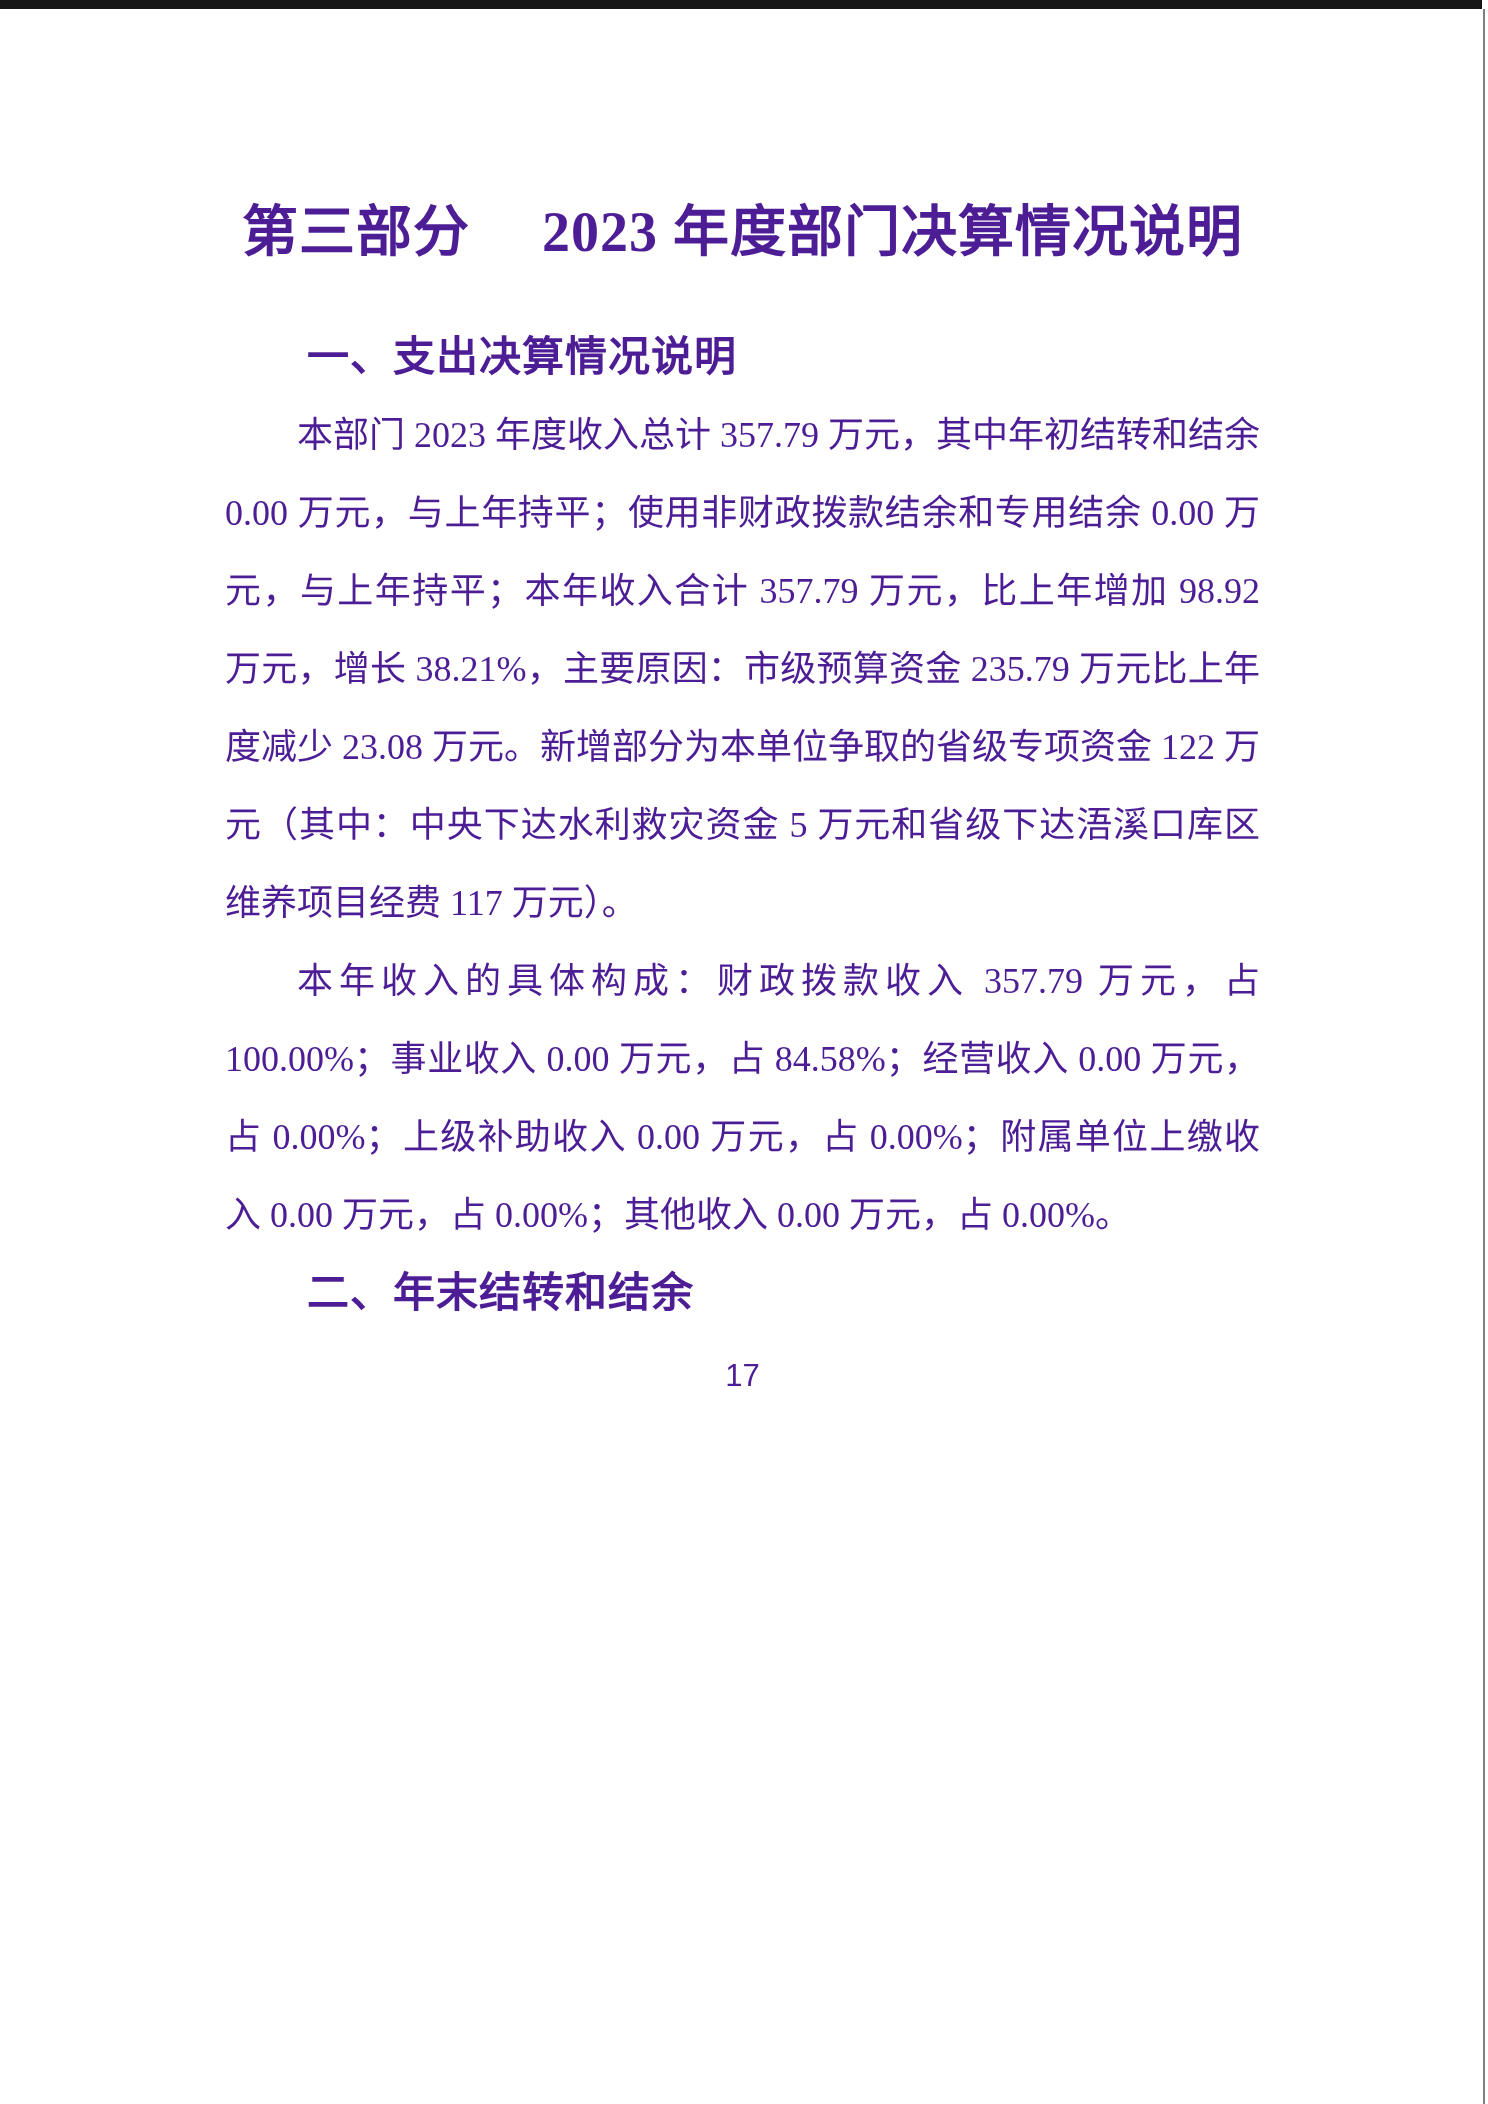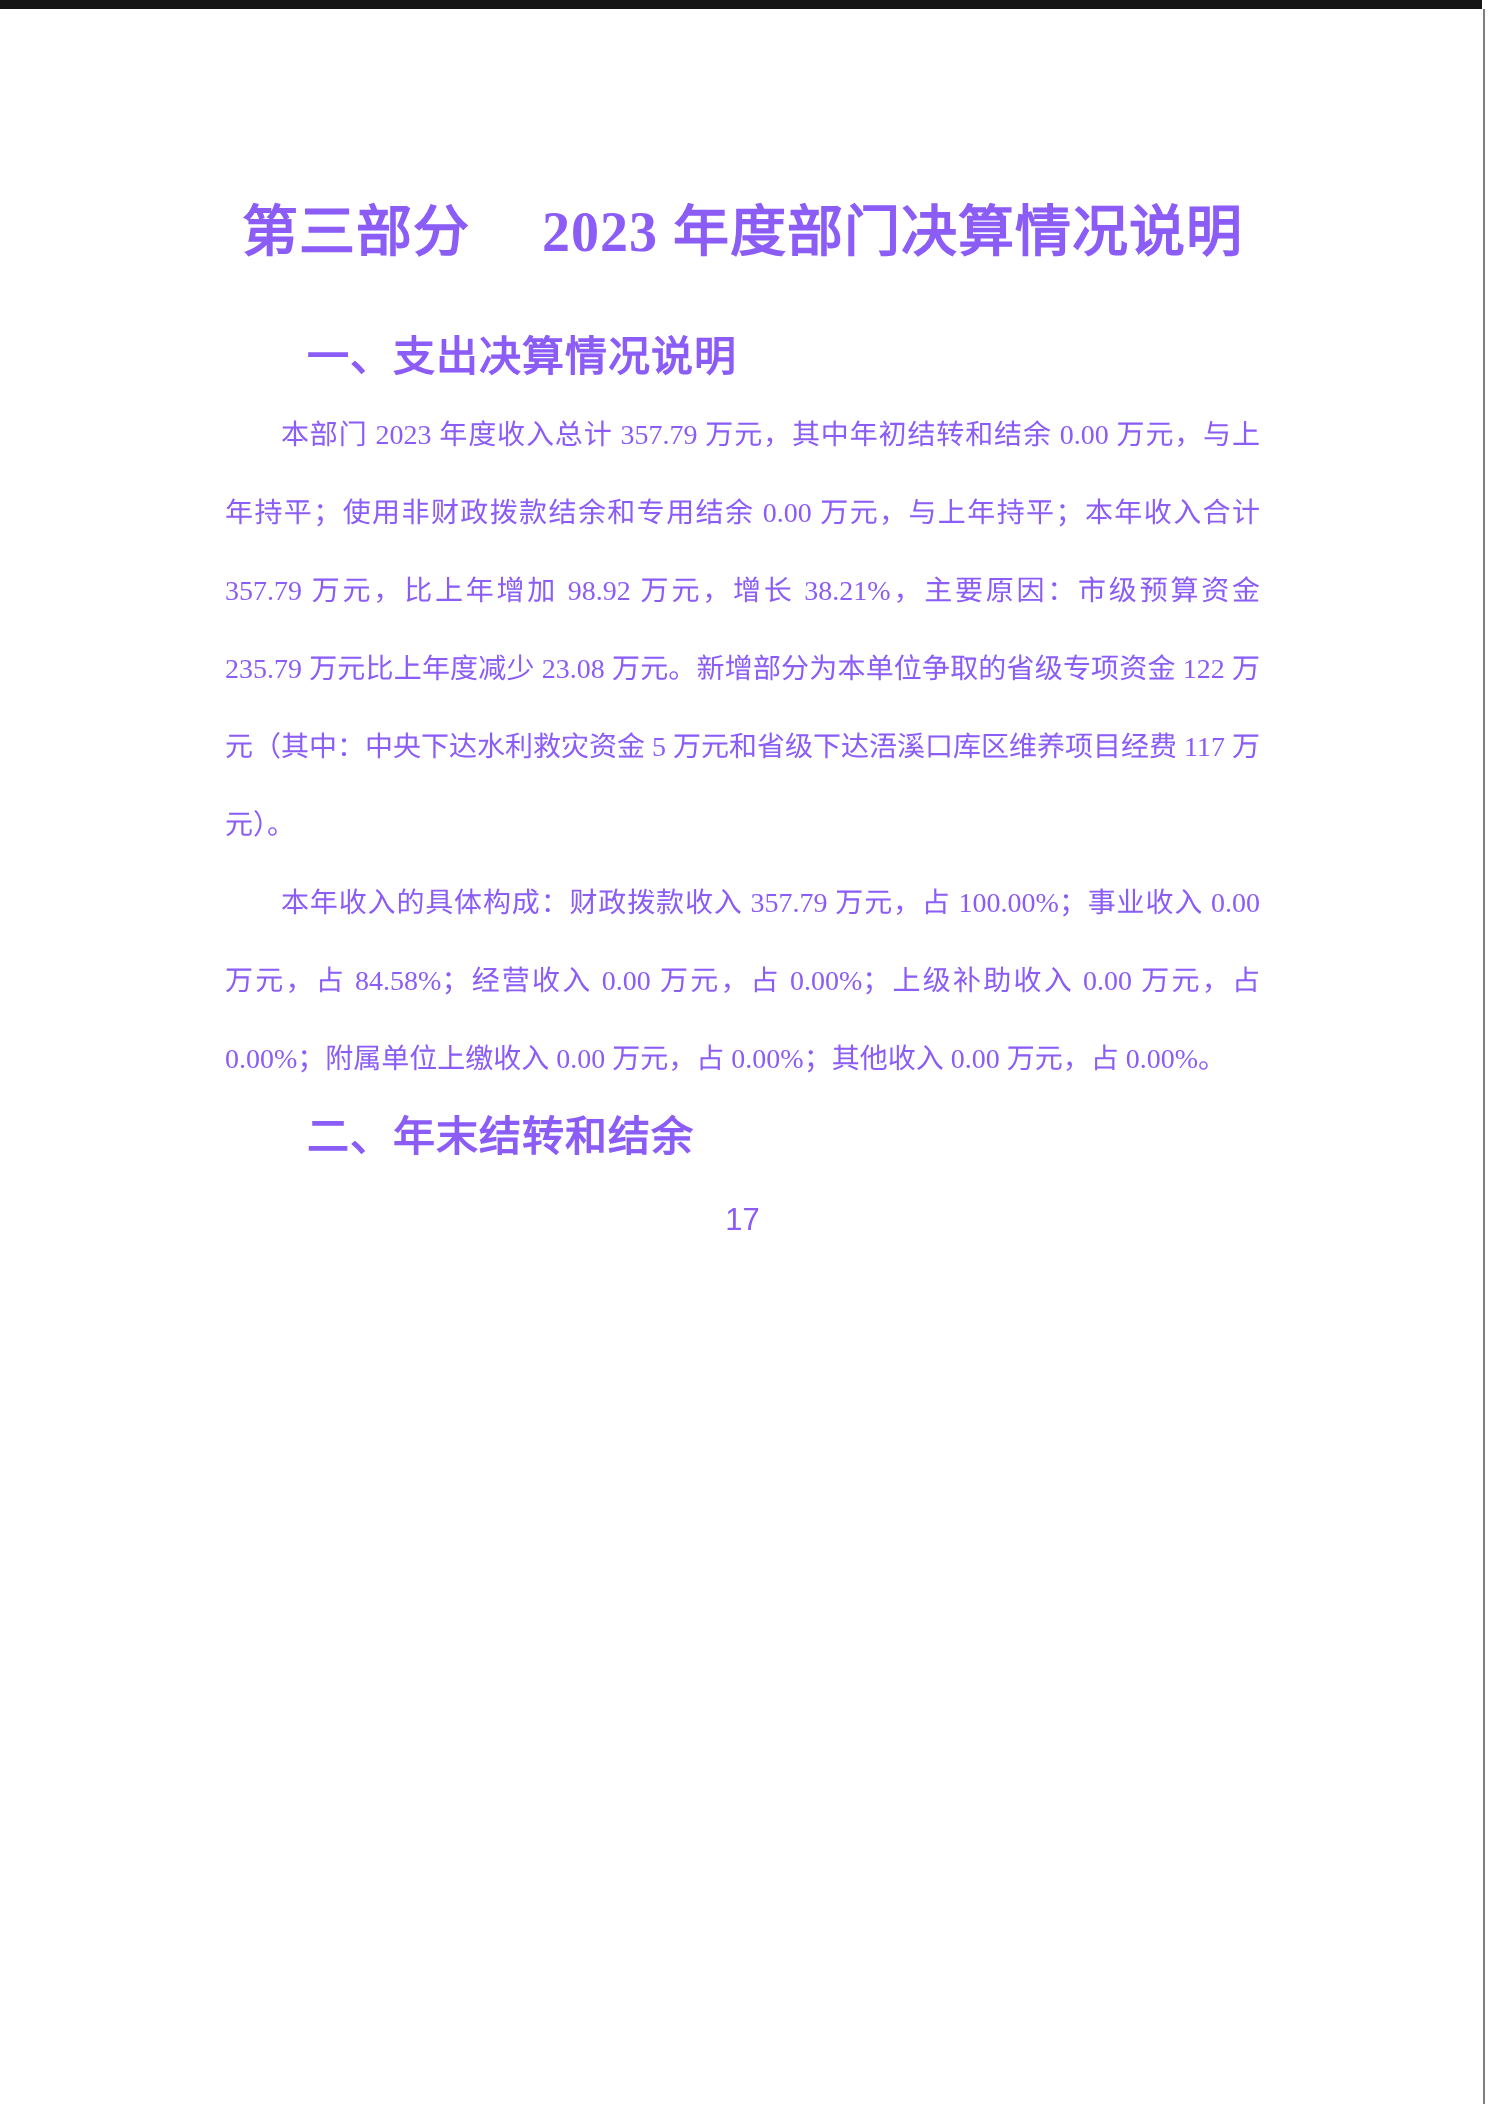--- a/index.html
+++ b/index.html
@@ -7,21 +7,21 @@
     padding: 0;
     background: #ffffff;
   }
   .page {
     position: relative;
     width: 1488px;
     height: 2104px;
     background: #ffffff;
     overflow: hidden;
     font-family: "Liberation Serif", serif;
-    color: #8b5cf6;
+    color: #4c1d95;
   }
   
   .top-bar {
     position: absolute;
     top: 0;
     left: 0;
     width: 1482px;
     height: 9px;
     background: #161616;
   }
@@ -60,21 +60,21 @@
     text-indent: 1.95em;
     font-family: "Liberation Sans", sans-serif;
     letter-spacing: 1px;
   }
   .sec-heading.first {
     margin-top: 48px;
   }
   .body-para {
     margin: 0;
     padding: 0;
-    font-size: 28px;
+    font-size: 36px;
     line-height: 78px;
     text-indent: 2em;
     text-align: justify;
     text-justify: inter-ideograph;
     font-family: "Liberation Serif", serif;
   }
   .page-number {
     margin-top: 24px;
     font-size: 31px;
     line-height: 40px;

